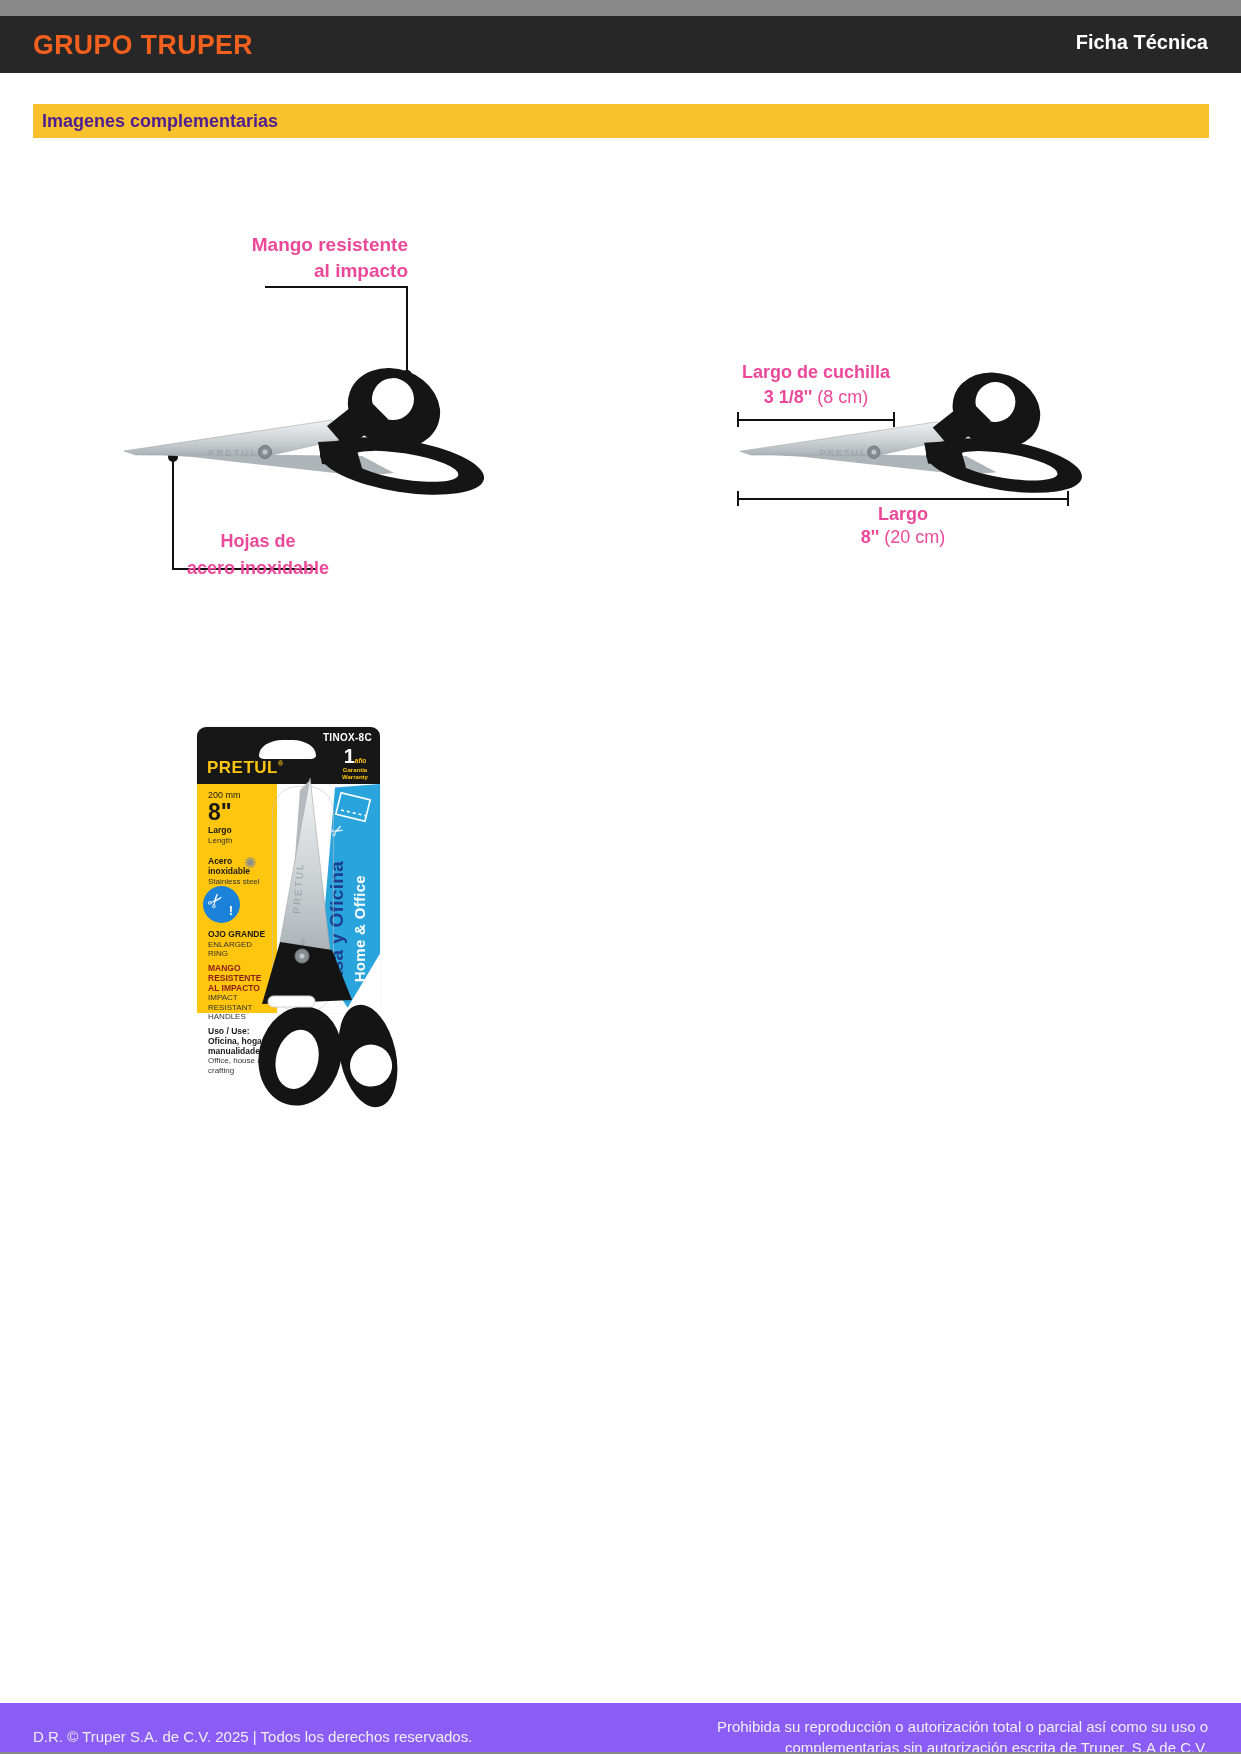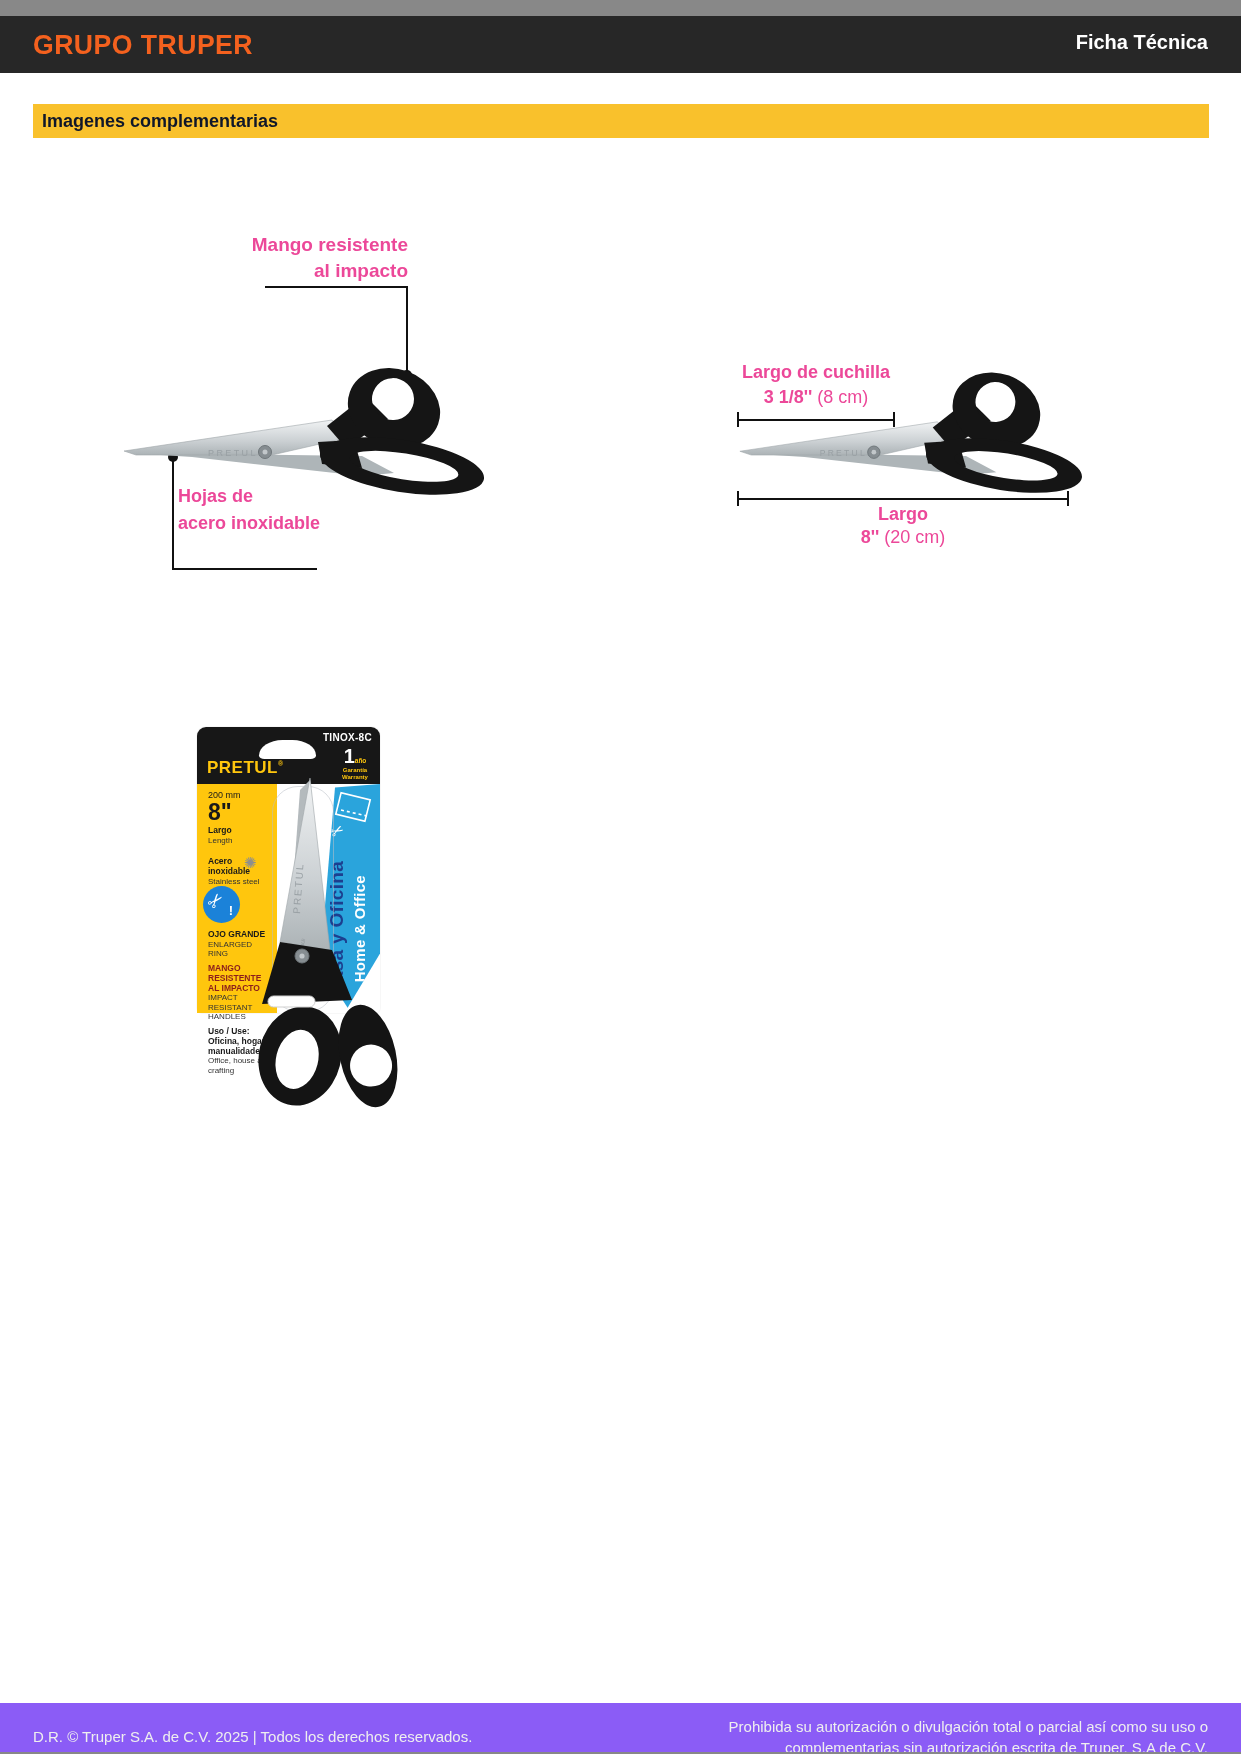--- a/index.html
+++ b/index.html
@@ -8,30 +8,30 @@
   .abs{position:absolute;}
 
   
   .top-bar{left:0;top:0;width:1241px;height:57px;background:#272727;}
   .logo{left:33px;top:13px;font-size:28px;font-weight:800;color:#F4611E;
         letter-spacing:.5px;transform:scaleX(.95);transform-origin:left center;white-space:nowrap;}
   .doc-type{right:33px;top:15px;font-size:20px;font-weight:600;color:#ffffff;}
 
   
   .section-bar{left:33px;top:88px;width:1176px;height:34px;background:#F9C12C;}
-  .section-title{left:9px;top:0;line-height:34px;font-size:18px;font-weight:700;color:#0f172a;}
+  .section-title{left:9px;top:0;line-height:34px;font-size:18px;font-weight:700;color:#4c1d95;}
 
   
   .ann{color:#ec4899;font-weight:700;}
   .ln{background:#111;}
   .dot{width:10px;height:10px;border-radius:50%;background:#111;}
   .reg{font-weight:400;}
 
   .mango-note{left:230px;top:216px;width:178px;text-align:right;font-size:19px;line-height:26px;}
-  .hojas-note{left:178px;top:467px;width:160px;text-align:left;font-size:18px;line-height:27px;}
+  .hojas-note{left:178px;top:512px;width:160px;text-align:center;font-size:18px;line-height:27px;}
   .cuchilla-note{left:716px;top:344px;width:200px;text-align:center;font-size:18px;line-height:25px;}
   .largo-note{left:803px;top:487px;width:200px;text-align:center;font-size:18px;line-height:23px;}
 
   
   .pkg-card{left:197px;top:711px;width:183px;height:286px;background:#ffffff;
             border-radius:9px 9px 5px 5px;box-shadow:0 0 0 1px rgba(0,0,0,0.03);}
   .pkg-head{left:0;top:0;width:183px;height:57px;background:#171717;border-radius:9px 9px 0 0;}
   .pkg-sku{right:8px;top:5px;font-size:10px;font-weight:700;color:#ffffff;letter-spacing:.3px;}
   .pkg-hole{left:62px;top:13px;width:57px;height:19px;background:#ffffff;
             border-radius:26px 26px 6px 6px / 17px 17px 4px 4px;}
@@ -224,18 +224,18 @@
       <path fill-rule="evenodd" transform="rotate(-12 128 282)" d="M100,282 a28,52 0 1,0 56,0 a28,52 0 1,0 -56,0 M108,292 a21,21 0 1,0 42,0 a21,21 0 1,0 -42,0"></path>
     </g>
     <circle cx="62" cy="182" r="7" fill="#868D91" stroke="#6F767A"></circle>
     <circle cx="62" cy="182" r="2.6" fill="#C2C7CA"></circle>
     <rect x="28" y="222" width="47" height="11" rx="5.5" fill="#ffffff" stroke="#CFCFCF"></rect>
   </svg>
 
   <div class="abs footer">
     <div class="abs footer-left">D.R. © Truper S.A. de C.V. 2025 | Todos los derechos reservados.</div>
     <div class="abs footer-right">
-      <span>Prohibida su autorización o divulgación total o parcial así como su uso o</span><br>
+      <span>Prohibida su reproducción o autorización total o parcial así como su uso o</span><br>
       <span>complementarias sin autorización escrita de Truper, S.A de C.V.</span>
     </div>
   </div>
 
 </div>
 
 </body></html>

